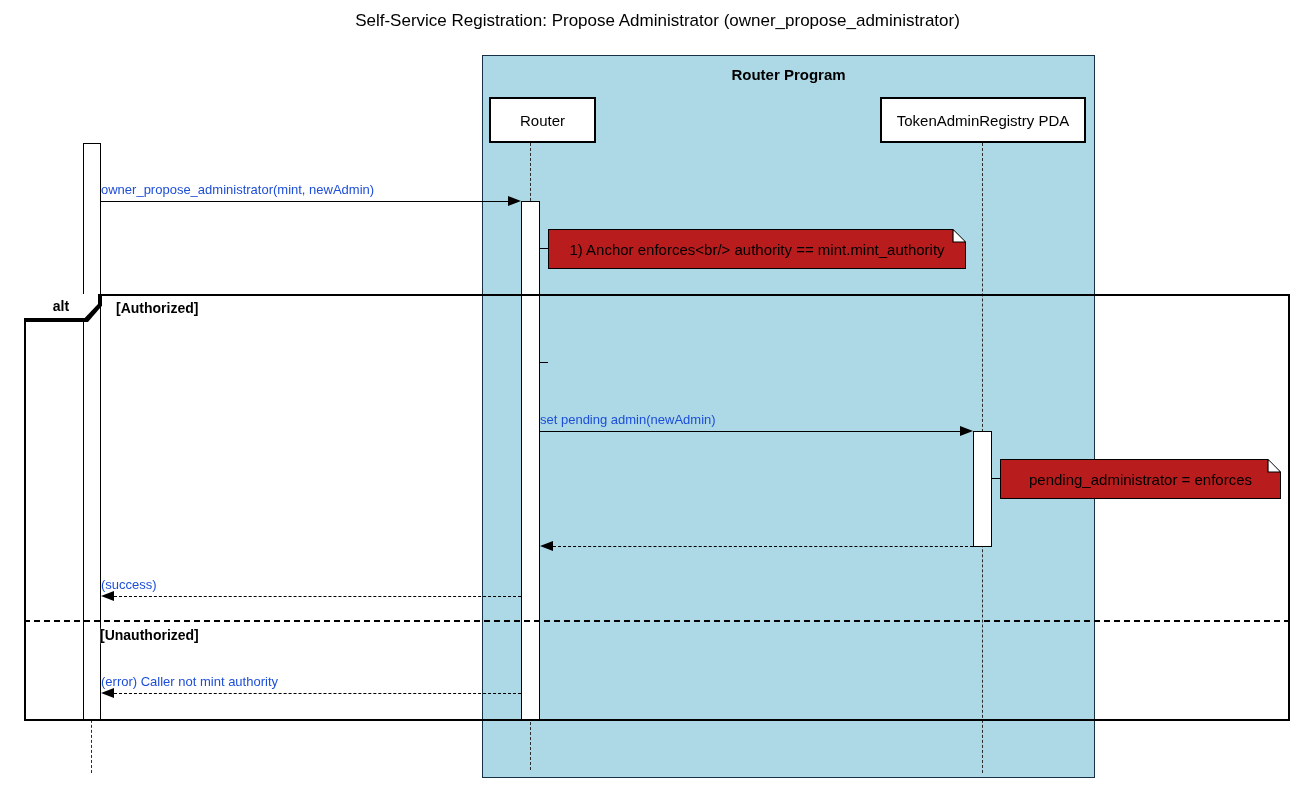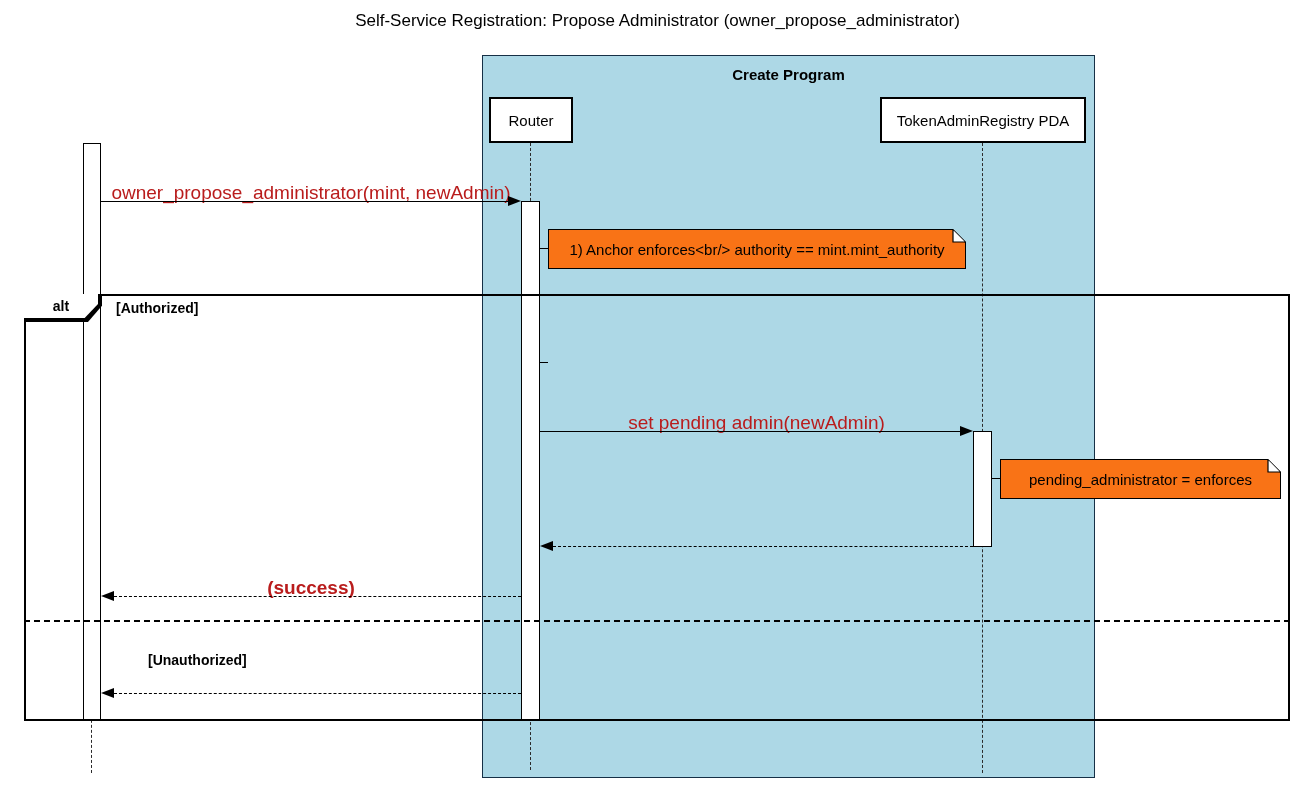--- a/index.html
+++ b/index.html
@@ -37,21 +37,21 @@
     position:absolute; width:0; height:0; z-index:4;
     border-top:5px solid transparent; border-bottom:5px solid transparent;
     border-left:13px solid #000;
   }
   .arrow-left {
     position:absolute; width:0; height:0; z-index:4;
     border-top:5px solid transparent; border-bottom:5px solid transparent;
     border-right:13px solid #000;
   }
   .msg-label {
-    position:absolute; text-align:center; font-size:19px; z-index:4; color:#b91c1c;
+    position:absolute; font-size:13px; z-index:4; color:#1d4ed8;
   }
   .alt-frame {
     position:absolute; left:24px; top:294px; width:1266px; height:427px;
     border:2px solid #000; box-sizing:border-box; background:transparent; z-index:3;
   }
   .alt-operator {
     position:absolute; left:24px; top:294px; width:78px; height:28px;
     background:#000; z-index:4;
     clip-path:polygon(0 0, 100% 0, 100% 42%, 82% 100%, 0 100%);
   }
@@ -68,60 +68,60 @@
   }
   .alt-divider {
     position:absolute; left:24px; top:620px; width:1266px; height:0;
     border-top:2.5px dashed #000; z-index:4;
   }
   .note {
     position:absolute; background:#000; z-index:4;
     clip-path:polygon(0 0, calc(100% - 13px) 0, 100% 13px, 100% 100%, 0 100%);
   }
   .note-inner {
-    position:absolute; inset:1px; background:#f97316;
+    position:absolute; inset:1px; background:#b91c1c;
     clip-path:polygon(0 0, calc(100% - 12.4px) 0, 100% 12.4px, 100% 100%, 0 100%);
     display:flex; align-items:center; justify-content:center;
     font-size:15px; text-align:center; padding:0 6px; box-sizing:border-box;
   }
   .note-fold { position:absolute; top:0; right:0; width:14px; height:14px; z-index:5; }
   .note-connector { position:absolute; height:0; border-top:1.5px solid #000; z-index:3; }
 </style>
 </head>
 <body>
 
 <div class="canvas">
 
   <div class="title">Self-Service Registration: Propose Administrator (owner_propose_administrator)</div>
 
   <div class="group"></div>
-  <div class="group-label">Create Program</div>
+  <div class="group-label">Router Program</div>
 
   <div class="lifeline" style="left:91px; top:143px; height:630px;"></div>
   <div class="lifeline" style="left:530px; top:143px; height:627px;"></div>
   <div class="lifeline" style="left:982px; top:143px; height:630px;"></div>
 
-  <div class="actor" style="left:489px; top:97px; width:84px;text-align:right;">
+  <div class="actor" style="left:489px; top:97px; width:107px;text-align:right;">
     <span>Router</span>
   </div>
   <div class="actor" style="left:880px; top:97px; width:206px;">
     <span>TokenAdminRegistry PDA</span>
   </div>
 
   <div class="activation" style="left:83px;  top:143px; width:18px; height:578px;"></div>
   <div class="activation" style="left:521px; top:201px; width:19px; height:520px;"></div>
   <div class="activation" style="left:973px; top:431px; width:19px; height:116px;"></div>
 
   <div class="alt-frame"></div>
   <div class="alt-operator">
     <div class="alt-operator-inner">alt</div>
   </div>
   <div class="branch-label" style="left:100px; top:300px;margin-left:16px;">[Authorized]</div>
   <div class="alt-divider"></div>
-  <div class="branch-label" style="left:100px; top:652px;padding-left:48px;">[Unauthorized]</div>
+  <div class="branch-label" style="left:100px; top:627px;">[Unauthorized]</div>
 
   <div class="msg-label" style="left:101px; top:182px; width:420px;">owner_propose_administrator(mint, newAdmin)</div>
   <div class="msg-line" style="left:101px; top:201px; width:408px;"></div>
   <div class="arrow-right" style="left:508px; top:196px;"></div>
 
   <div class="note-connector" style="left:540px; top:248px; width:8px;"></div>
   <div class="note" style="left:548px; top:229px; width:418px; height:40px;">
     <div class="note-inner">1) Anchor enforces&lt;br/&gt; authority == mint.mint_authority</div>
     <svg class="note-fold" viewBox="0 0 14 14">
         <path d="M1,0 L1,13 L14,13 Z" fill="#ffffff" stroke="#000000" stroke-width="1.2"></path>
@@ -138,20 +138,21 @@
   <div class="note" style="left:1000px; top:459px; width:281px; height:40px;">
     <div class="note-inner">pending_administrator = enforces</div>
     <svg class="note-fold" viewBox="0 0 14 14">
         <path d="M1,0 L1,13 L14,13 Z" fill="#ffffff" stroke="#000000" stroke-width="1.2"></path>
       </svg>
   </div>
 
   <div class="msg-line dashed" style="left:553px; top:546px; width:420px;"></div>
   <div class="arrow-left" style="left:540px; top:541px;"></div>
 
-  <div class="msg-label" style="left:101px; top:577px; width:420px;font-weight:bold;">(success)</div>
+  <div class="msg-label" style="left:101px; top:577px; width:420px;">(success)</div>
   <div class="msg-line dashed" style="left:114px; top:596px; width:407px;"></div>
   <div class="arrow-left" style="left:101px; top:591px;"></div>
 
+  <div class="msg-label" style="left:101px; top:674px; width:420px;">(error) Caller not mint authority</div>
   <div class="msg-line dashed" style="left:114px; top:693px; width:407px;"></div>
   <div class="arrow-left" style="left:101px; top:688px;"></div>
 
 </div>
 
 </body></html>

